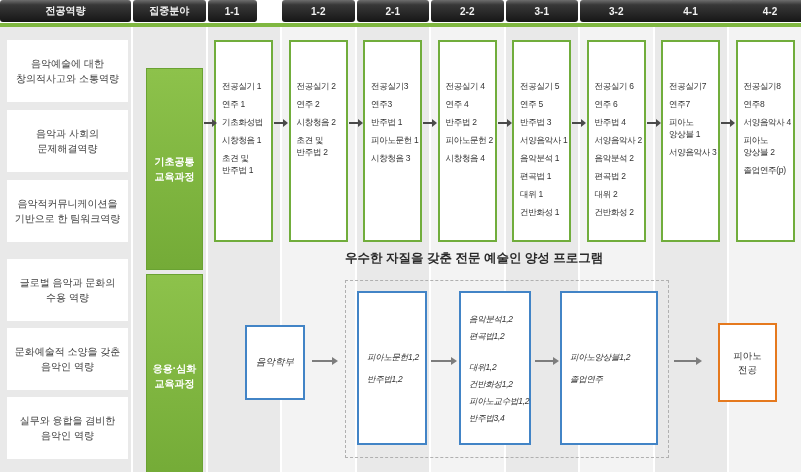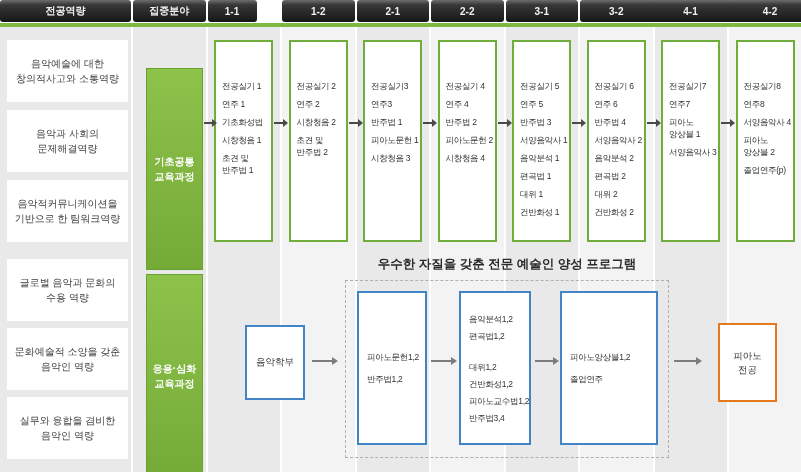--- a/index.html
+++ b/index.html
@@ -41,25 +41,25 @@
   
   .arr { position:absolute; height:2px; }
   .arr::after { content:""; position:absolute; right:-5px; top:-3px;
                 border-left:5px solid; border-top:4px solid transparent; border-bottom:4px solid transparent;
                 border-left-color:inherit; }
   .arr.dark { background:#4a4a4a; border-left-color:#4a4a4a; }
   .arr.gray { background:#7d7d7d; border-left-color:#7d7d7d; }
   .arr.gray::after { right:-6px; top:-3.5px; border-left-width:6px; border-top-width:4.5px; border-bottom-width:4.5px; }
 
   
-  .pg-title { position:absolute; left:345px; top:256px; width:324px; text-align:center;
+  .pg-title { position:absolute; left:345px; top:250px; width:324px; 
               font-size:12.5px; font-weight:bold; color:#2a2a2a; }
   .pg-dash { position:absolute; left:345px; top:280px; width:324px; height:178px;
              border:1px dashed #b0b0b0; background:transparent; }
-  .bluebox { position:absolute; background:#fff; border:2px solid #4284c6; color:#333; }
+  .bluebox { position:absolute; background:#fff; border:2px solid #4284c6; color:#333;font-style:italic; }
   .entry { left:245px; top:325px; width:60px; height:75px; font-size:9.5px;
            display:flex; align-items:center; justify-content:center; }
   .pg-box { top:291px; height:154px; font-size:8.5px; letter-spacing:-0.3px;
             display:flex; flex-direction:column; justify-content:center; padding-left:8px; }
   .pg-box .li { line-height:14px; white-space:nowrap; min-height:11px; }
   .pg-box.sp8 .li { margin:4px 0; }
   .pg-box.sp3 .li { margin:1.5px 0; }
   .outcome { position:absolute; left:718px; top:323px; width:59px; height:79px;
              background:#fff; border:2px solid #e5791e; color:#333; font-size:9.5px;
              line-height:14px; text-align:center;

